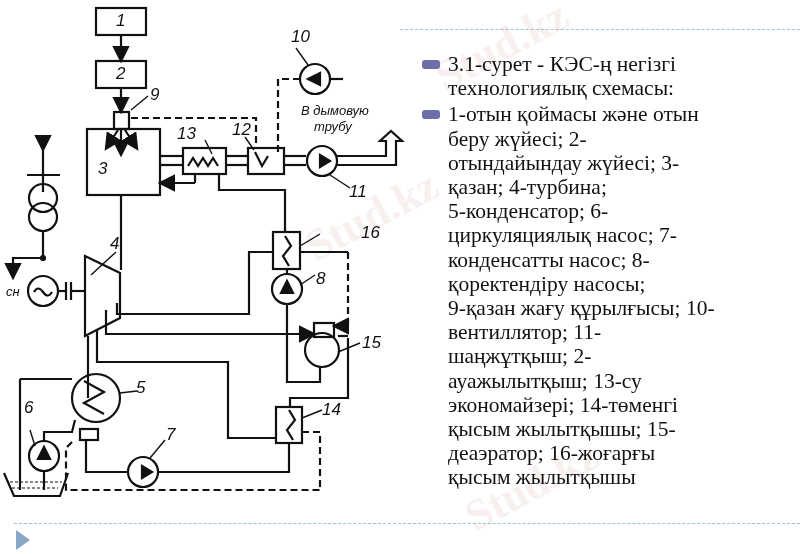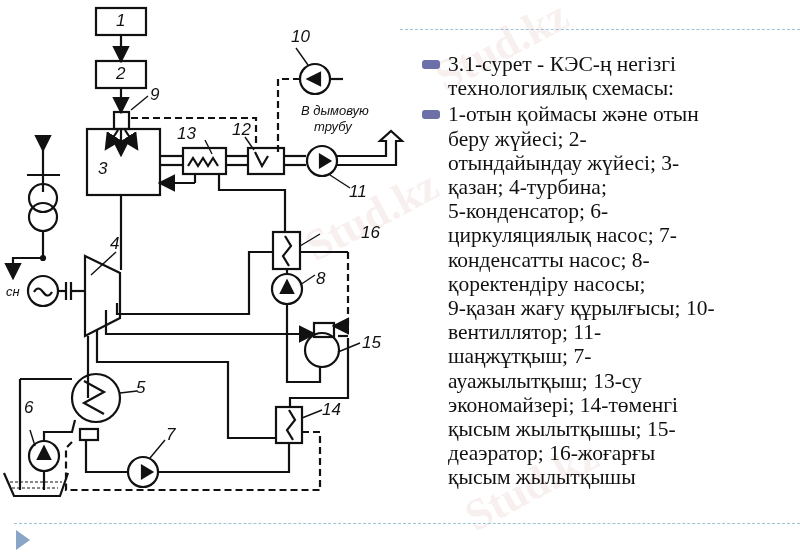--- a/index.html
+++ b/index.html
@@ -184,21 +184,21 @@
     <div>1-отын қоймасы және отын</div>
     <div>беру жүйесі; 2-</div>
     <div>отындайындау жүйесі; 3-</div>
     <div>қазан; 4-турбина;</div>
     <div>5-конденсатор; 6-</div>
     <div>циркуляциялық насос; 7-</div>
     <div>конденсатты насос; 8-</div>
     <div>қоректендіру насосы;</div>
     <div>9-қазан жағу құрылғысы; 10-</div>
     <div>вентиллятор; 11-</div>
-    <div>шаңжұтқыш; 7-</div>
+    <div>шаңжұтқыш; 2-</div>
     <div>ауажылытқыш; 13-су</div>
     <div>экономайзері; 14-төменгі</div>
     <div>қысым жылытқышы; 15-</div>
     <div>деаэратор; 16-жоғарғы</div>
     <div>қысым жылытқышы</div>
   </div>
 </div>
 
 <div class="dash-bottom"></div>
 <div class="nav-arrow"></div>

